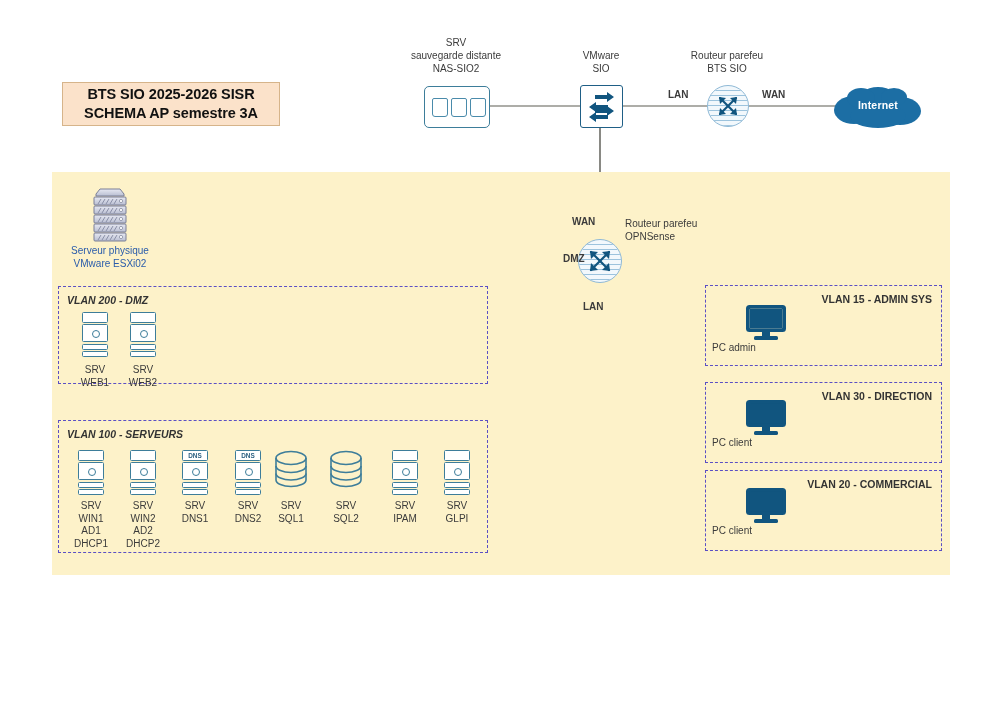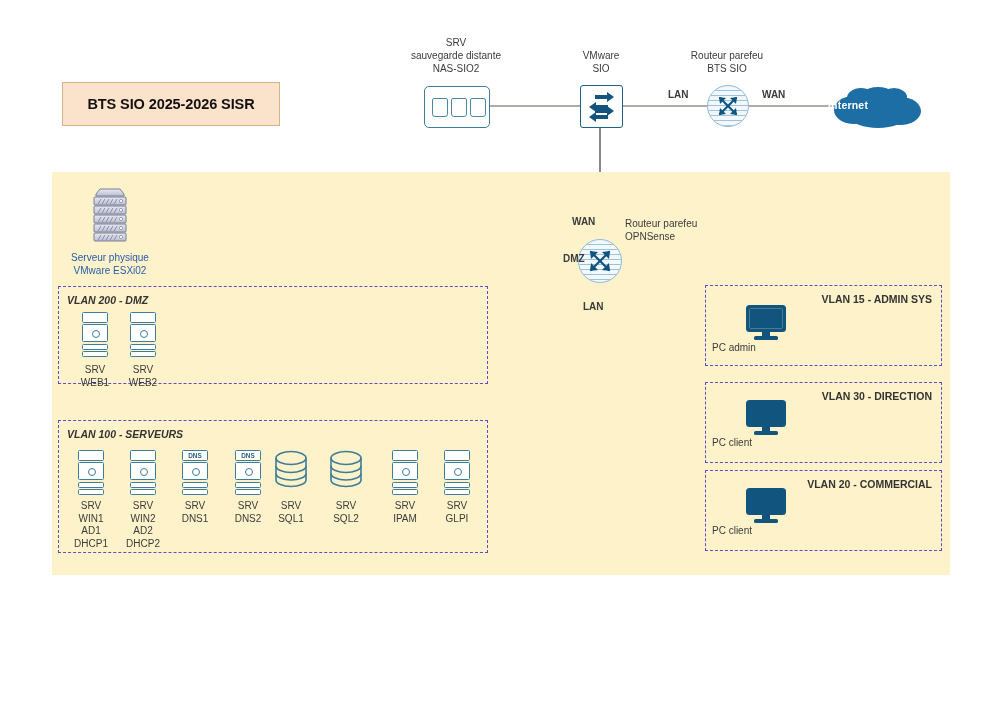--- a/index.html
+++ b/index.html
@@ -51,21 +51,21 @@
   #switch{left:580px;top:85px;width:41px;height:41px;border:1.8px solid #1f5f86;border-radius:3px;background:#fff;}
   
   .router{position:absolute;border:1.3px solid #8fb9d6;border-radius:50%;background:#f2f8fc;overflow:hidden;}
   .router .hatch{position:absolute;left:0;top:0;right:0;bottom:0;
      background:repeating-linear-gradient(to bottom,transparent 0 4px,#9cc3dd 4px 5px);}
   #router-bts{left:707px;top:85px;width:40px;height:40px;}
   #router-opn{left:578px;top:239px;width:42px;height:42px;}
 
   
   #cloud{left:828px;top:84px;width:100px;height:46px;}
-  #cloud .txt{position:absolute;left:0;right:0;top:15px;text-align:left;
+  #cloud .txt{position:absolute;left:0;right:0;top:15px;text-align:center;
      color:#fff;font-weight:bold;font-size:10.5px;letter-spacing:.2px;}
 
   
   #esxi{left:86px;top:185px;width:48px;height:58px;}
 
   
   .srv{position:absolute;width:26px;height:46px;}
   .srv .seg{position:absolute;left:0;width:26px;box-sizing:border-box;
             border:1.6px solid #3d7d9a;background:#fff;border-radius:1.5px;}
   .srv .s-top{top:0;height:11px;}
@@ -112,20 +112,21 @@
     <line x1="617" y1="272" x2="705" y2="288"></line>
 
     <line x1="612" y1="280" x2="705" y2="378"></line>
 
     <line x1="606" y1="281" x2="705" y2="468"></line>
   </g>
 </svg>
 
 <div class="abs" id="title-badge">
   <div>BTS SIO 2025-2026 SISR</div>
+  <div>SCHEMA AP semestre 3A</div>
 </div>
 
 <div class="toplabel" style="left:388px;top:36px;width:136px;">SRV
 sauvegarde distante
 NAS-SIO2</div>
 
 <div class="abs" id="nas">
   <div class="drives">
     <div class="drv"></div>
     <div class="drv"></div>
@@ -210,21 +211,21 @@
     </g>
     <g fill="#ffffff" stroke="#7a7f96" stroke-width=".7">
       <circle cx="35" cy="16" r="1.6"></circle>
         <circle cx="35" cy="25" r="1.6"></circle>
       <circle cx="35" cy="34" r="1.6"></circle>
         <circle cx="35" cy="43" r="1.6"></circle>
       <circle cx="35" cy="52" r="1.6"></circle>
     </g>
   </svg>
 </div>
-<div class="cap blue" style="left:50px;top:252px;width:120px;">Serveur physique
+<div class="cap blue" style="left:50px;top:245px;width:120px;">Serveur physique
 VMware ESXi02</div>
 
 <div class="router" id="router-opn">
   <div class="hatch"></div>
   <svg width="42" height="42" viewBox="0 0 42 42" style="position:absolute;left:0;top:0;">
     <g stroke="#11557f" stroke-width="2.2" fill="none" stroke-linecap="round">
       <line x1="12" y1="12" x2="30" y2="30"></line>
       <line x1="30" y1="12" x2="12" y2="30"></line>
     </g>
     <g fill="#11557f">

